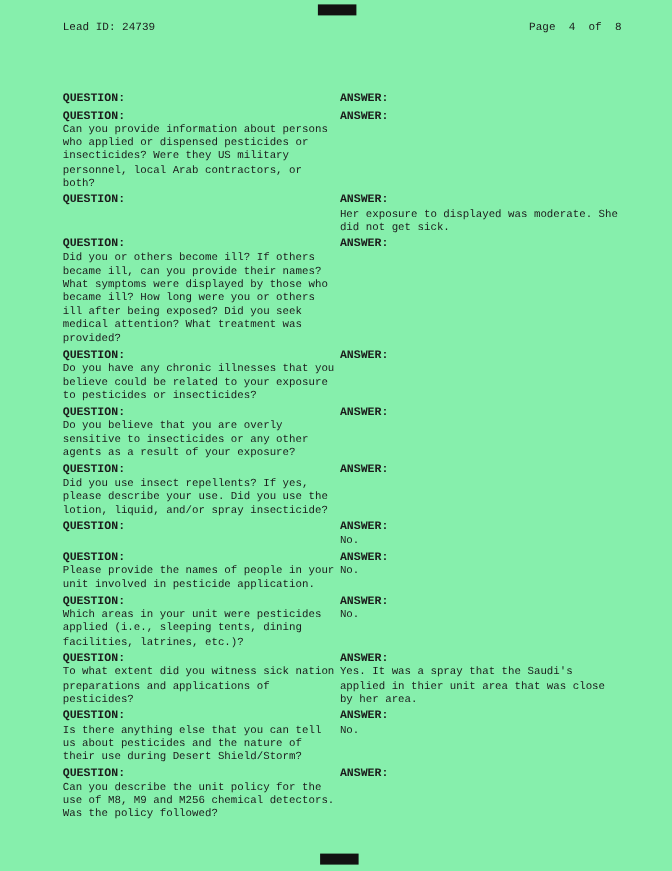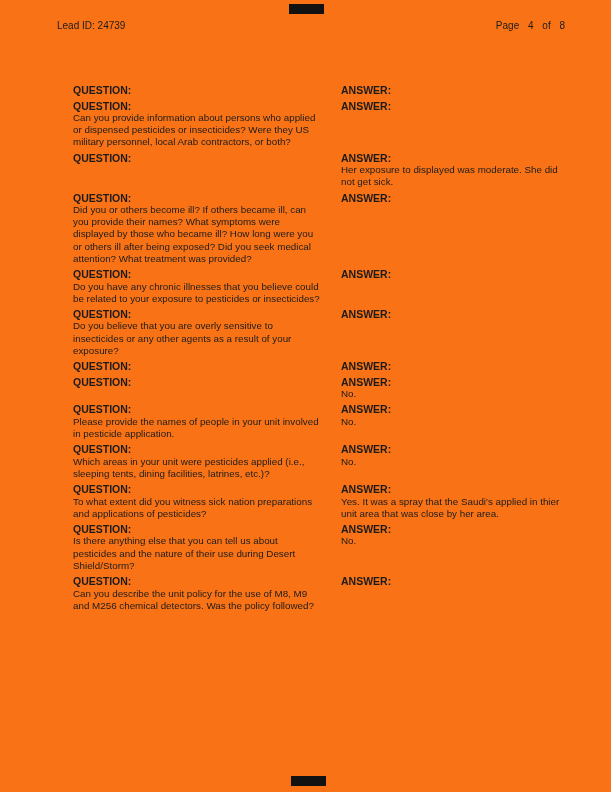--- a/index.html
+++ b/index.html
@@ -4,22 +4,22 @@
 <style>
   html, body {
     margin: 0;
     padding: 0;
     background: #ffffff;
   }
   .page {
     position: relative;
     width: 611px;
     height: 792px;
-    background: #f97316;
-    font-family: Liberation Sans, sans-serif;
+    background: #86efac;
+    font-family: Liberation Mono, monospace;
     color: #1b1b1b;
     overflow: hidden;
     box-sizing: border-box;
   }
   .redaction {
     position: absolute;
     background: #121212;
     width: 35px;
     height: 10px;
   }
@@ -40,23 +40,22 @@
   }
   .content {
     position: absolute;
     top: 84px;
     left: 57px;
     right: 44px;
   }
   .qa-item {
     display: grid;
     grid-template-columns: 248px 1fr;
-    column-gap: 20px;
+    column-gap: 4px;
     margin-bottom: 3px;
-    margin-left: 16px;
   }
   .qa-label {
     font-weight: bold;
     font-size: 10.5px;
     line-height: 12.5px;
   }
   .qa-text {
     font-size: 9.8px;
     line-height: 12.2px;
   }
@@ -141,20 +140,21 @@
       </div>
       <div class="a-col">
         <div class="qa-label">ANSWER:</div>
         <div class="qa-text"></div>
       </div>
     </div>
 
     <div class="qa-item">
       <div class="q-col">
         <div class="qa-label">QUESTION:</div>
+        <div class="qa-text">Did you use insect repellents?  If yes, please describe your use.  Did you use the lotion, liquid, and/or spray insecticide?</div>
       </div>
       <div class="a-col">
         <div class="qa-label">ANSWER:</div>
         <div class="qa-text"></div>
       </div>
     </div>
 
     <div class="qa-item">
       <div class="q-col">
         <div class="qa-label">QUESTION:</div>

